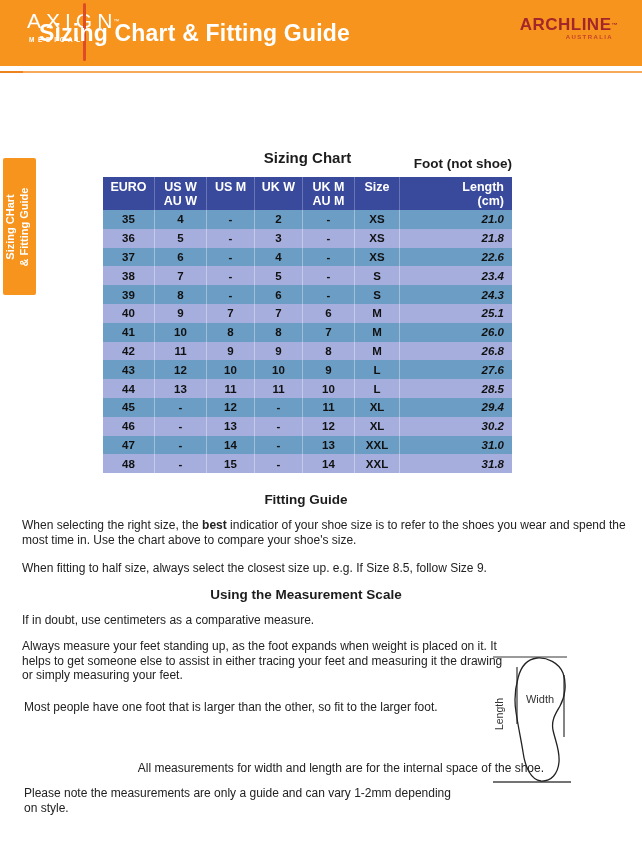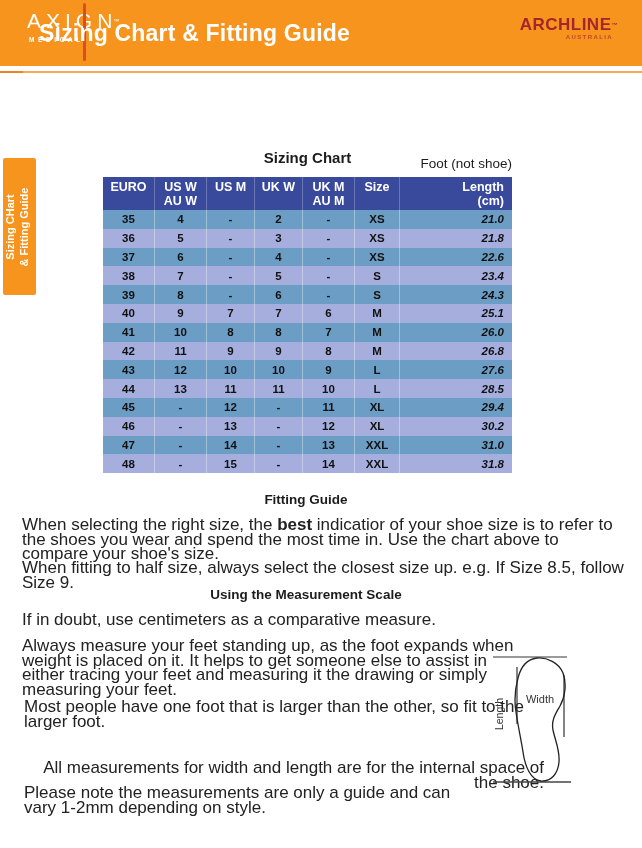--- a/index.html
+++ b/index.html
@@ -31,38 +31,38 @@
   
   .side-tab{position:absolute;left:3px;top:158px;width:33px;height:137px;background:var(--orange);border-radius:2px;}
   .side-tab-inner{position:absolute;left:50%;top:50%;width:137px;height:33px;
         transform:translate(-50%,-50%) rotate(-90deg);
         text-align:center;color:#fff;font-weight:700;font-size:11px;line-height:13.5px;white-space:nowrap;}
 
   
   .chart-title{position:absolute;left:103px;top:149px;width:409px;text-align:center;
         font-size:15px;font-weight:700;}
   .foot-label{position:absolute;left:360px;top:156px;width:152px;text-align:right;
-        font-size:13.5px;font-weight:400;}
+        font-size:13.5px;font-weight:700;}
   .table{position:absolute;left:103px;top:177px;width:409px;border-radius:9px;}
   .thead{display:flex;height:33px;background:var(--header-blue);color:#fff;font-size:12.5px;font-weight:700;}
   .hcell{display:flex;flex-direction:column;align-items:center;padding-top:3px;line-height:14px;
         border-right:1px solid rgba(255,255,255,0.25);box-sizing:border-box;}
   .trow{display:flex;height:18.8px;font-size:11.5px;font-weight:700;color:#111;}
   .trow:nth-child(odd){background:var(--row-blue);}
   .trow:nth-child(even){background:var(--row-lav);}
   .tcell{display:flex;align-items:center;justify-content:center;
         border-right:1px solid rgba(255,255,255,0.35);box-sizing:border-box;}
   .c0{width:52px;} .c1{width:52px;} .c2{width:48px;} .c3{width:48px;} .c4{width:52px;} .c5{width:45px;}
   .c6{flex:1;border-right:none !important;}
   .tcell.c6{justify-content:flex-end;padding-right:8px;font-style:italic;}
   .hcell.c6{align-items:flex-end;padding-right:8px;}
 
   
   .sec-heading{position:absolute;left:0;width:612px;text-align:center;font-size:13.5px;font-weight:700;}
-  .para{position:absolute;font-size:17px;line-height:14.5px;color:#222;}
+  .para{position:absolute;font-size:12px;line-height:14.5px;color:#222;}
   #h-fitting{top:492px;}
   #p1{top:518px;left:22px;width:604px;}
   #p2{top:561px;left:22px;width:604px;}
   #h-measure{top:587px;}
   #p3{top:613px;left:22px;width:560px;}
   #p4{top:639px;left:22px;width:492px;}
   #p5{top:700px;left:24px;width:520px;}
   #p6{top:761px;left:24px;width:520px;text-align:right;}
   #p7{top:786px;left:24px;width:442px;}
 

